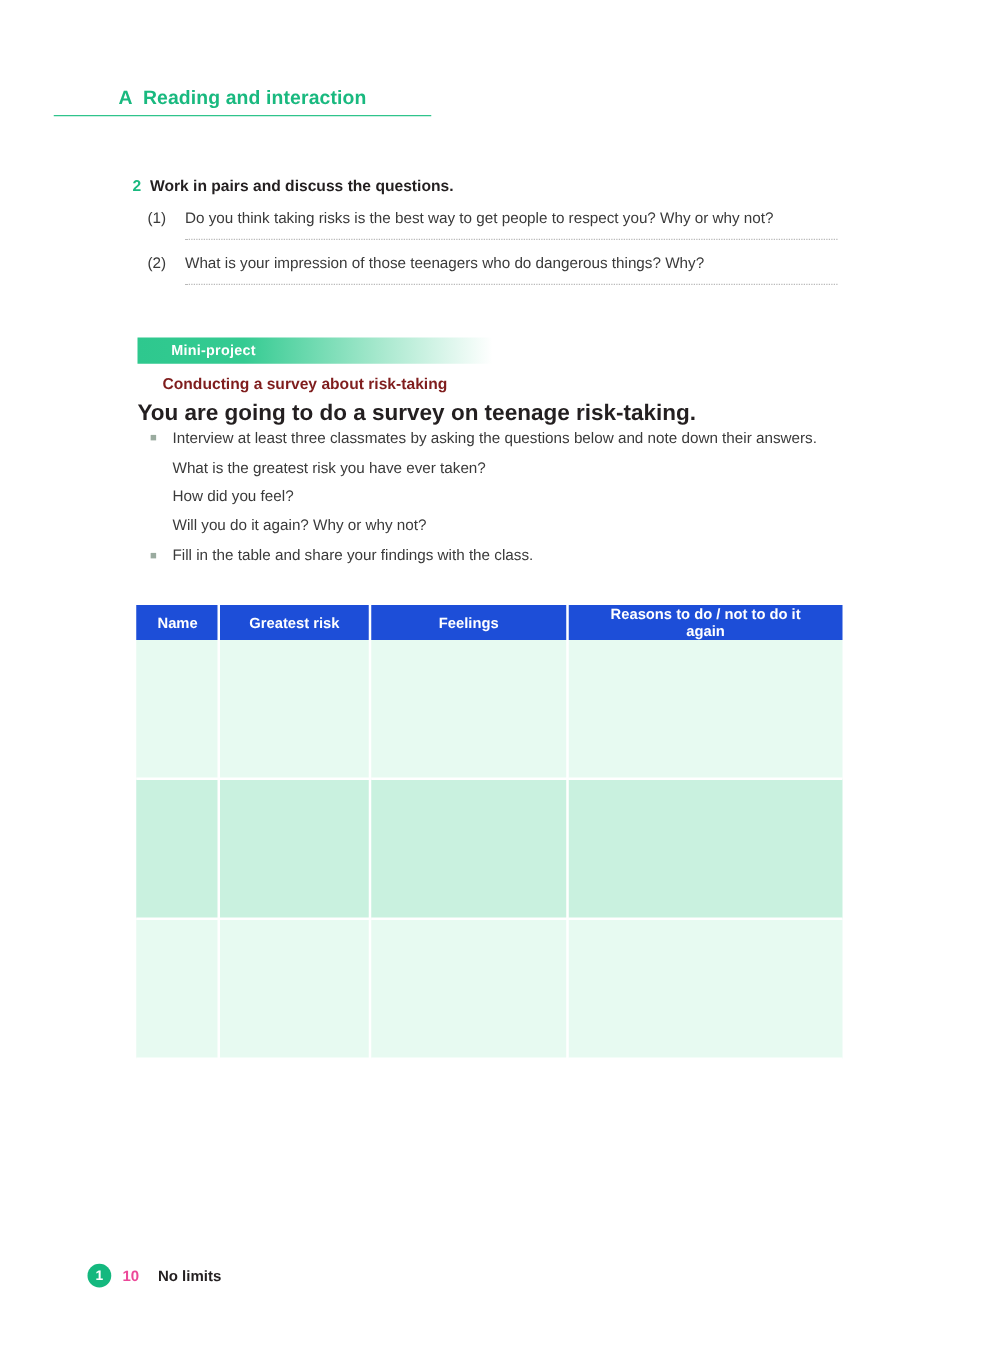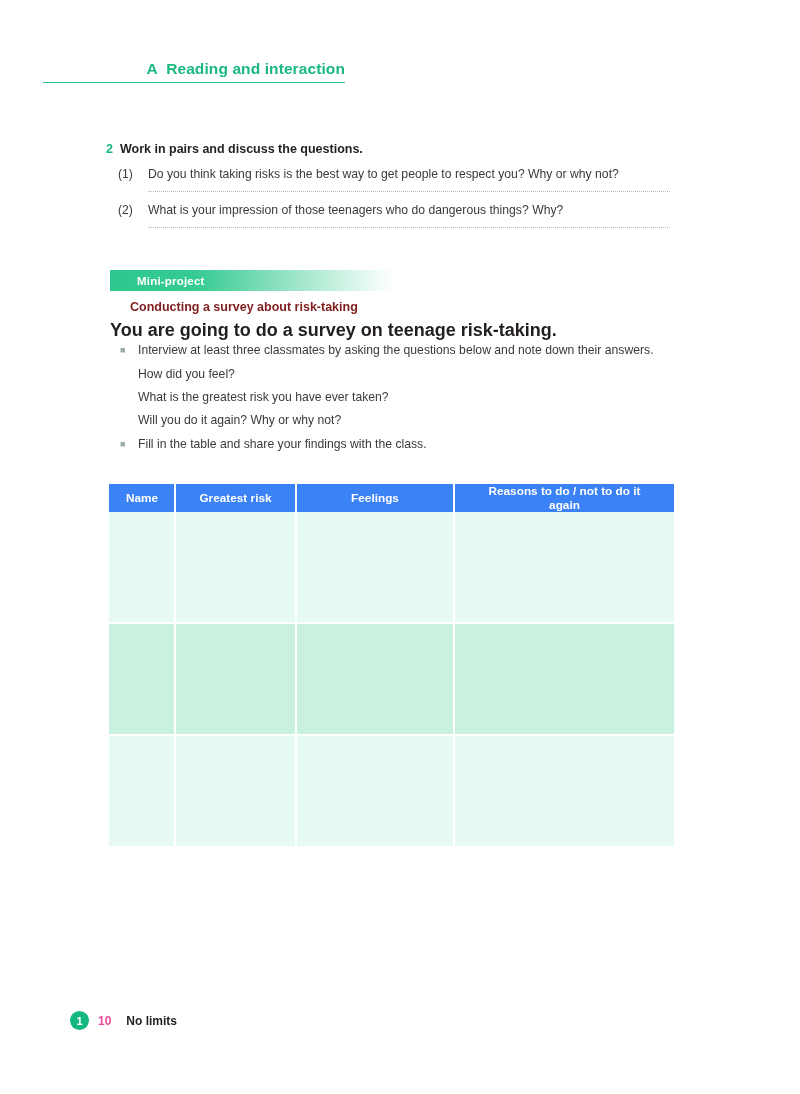--- a/index.html
+++ b/index.html
@@ -13,25 +13,25 @@
     position: relative;
     font-family: "Liberation Sans", sans-serif;
     color: #231f20;
     overflow: hidden;
   }
 
   
   .section-header {
     position: absolute;
     left: 43px;
-    top: 60px;
+    top: 70px;
     width: 302px;
     border-bottom: 1.6px solid #2fc48c;
     padding-bottom: 4px;
-    text-align: right;
+    text-align: center;
   }
   .section-header .sh-text {
     font-size: 15.5px;
     font-weight: bold;
     color: #19b97f;
     letter-spacing: 0.1px;
     white-space: pre;
   }
 
   
@@ -150,21 +150,21 @@
   
   .survey-table {
     position: absolute;
     left: 109px;
     top: 484px;
     width: 565px;
     border-collapse: collapse;
     table-layout: fixed;
   }
   .survey-table th {
-    background: #3b82f6;
+    background: #1d4ed8;
     color: #ffffff;
     font-size: 11.8px;
     font-weight: bold;
     height: 27px;
     text-align: center;
     border-right: 2px solid #ffffff;
     padding: 0 17px;
     vertical-align: middle;
   }
   .survey-table th:last-child { border-right: none; }
@@ -251,22 +251,22 @@
 </div>
 
 <div class="mp-subtitle">Conducting a survey about risk-taking</div>
 <div class="mp-lead">You are going to do a survey on teenage risk-taking.</div>
 
 <div class="mp-list">
   <div class="mp-bullet-row">
     <span class="mp-bullet">■</span>
     <span class="mp-bullet-text">Interview at least three classmates by asking the questions below and note down their answers.</span>
   </div>
+  <div class="mp-sub">What is the greatest risk you have ever taken?</div>
   <div class="mp-sub">How did you feel?</div>
-  <div class="mp-sub">What is the greatest risk you have ever taken?</div>
   <div class="mp-sub">Will you do it again? Why or why not?</div>
   <div class="mp-gap"></div>
   <div class="mp-bullet-row">
     <span class="mp-bullet">■</span>
     <span class="mp-bullet-text">Fill in the table and share your findings with the class.</span>
   </div>
 </div>
 
 <table class="survey-table">
   <colgroup>

